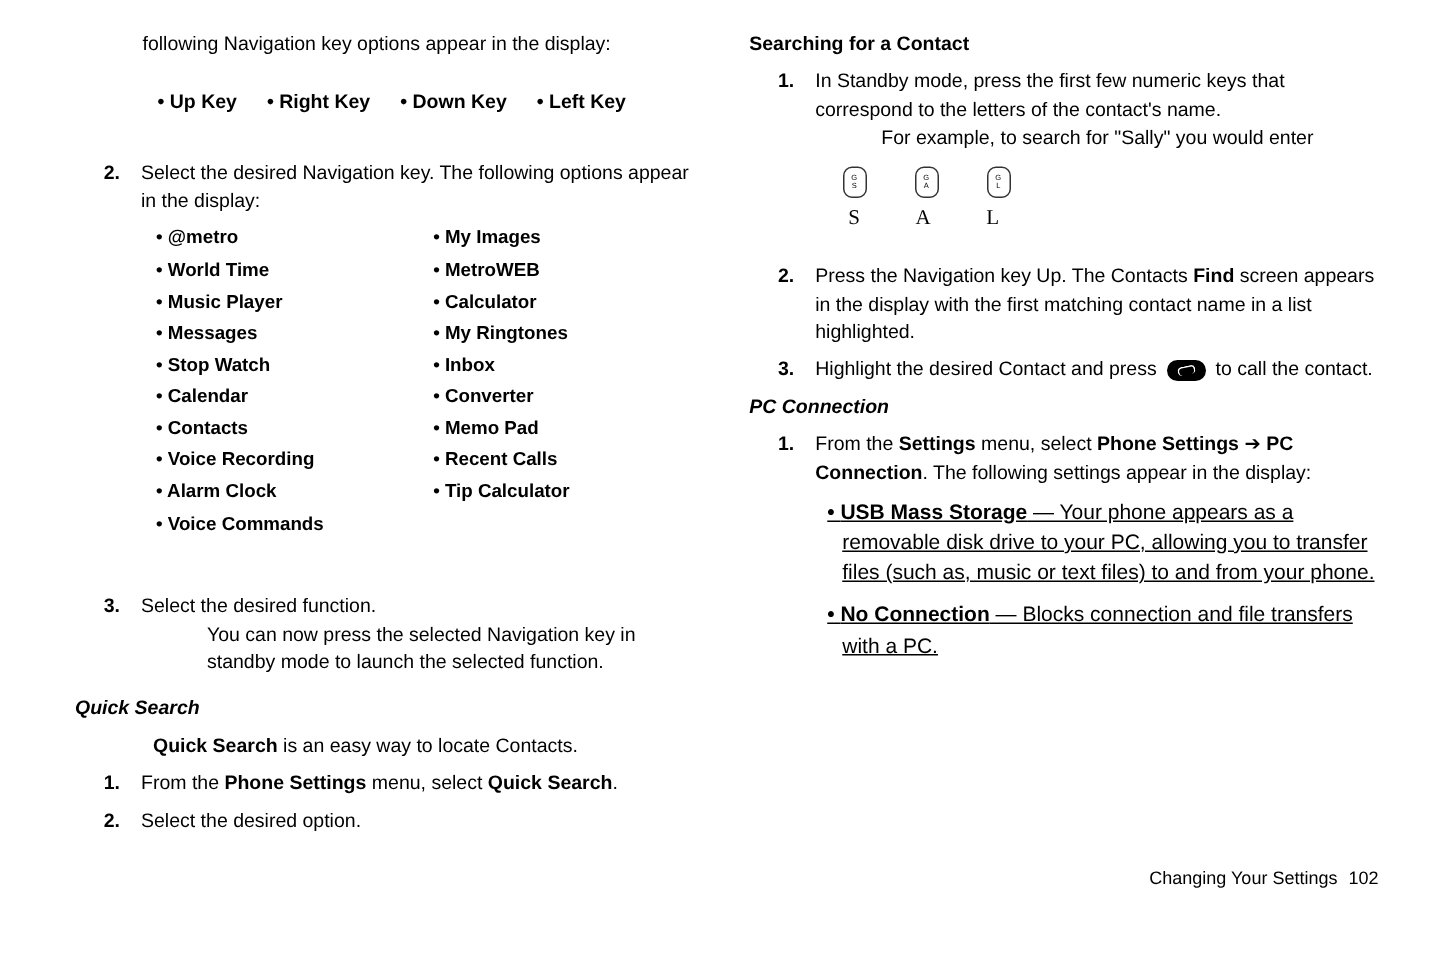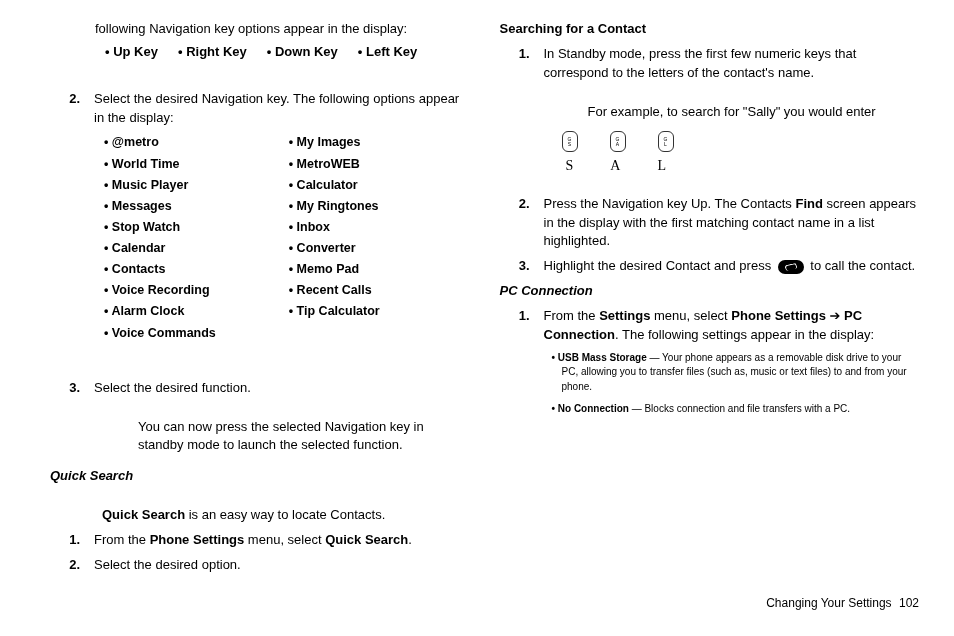--- a/index.html
+++ b/index.html
@@ -16,21 +16,21 @@
   }
   .columns {
     display: flex;
     gap: 30px;
   }
   .col {
     flex: 1;
   }
   .intro-indent {
     margin-left: 45px;
-    margin-bottom: 4px;
+    margin-bottom: 20px;
   }
   .nav-keys {
     display: flex;
     gap: 20px;
     margin-left: 55px;
     margin-bottom: 28px;
     font-weight: bold;
   }
   .nav-keys span::before { content: "• "; font-weight: bold; }
   ol.numbered {
@@ -61,21 +61,21 @@
     font-weight: bold;
     font-size: 12.5px;
   }
   .grid3 span::before { content: "• "; }
   .subhead {
     font-weight: bold;
     font-style: italic;
     margin: 6px 0 6px 0;
   }
   .para {
-    margin: 20px 0 6px 0;
+    margin: 0 0 6px 0;
     padding-left: 44px;
   }
   .sublist {
     margin: 4px 0 6px 10px;
   }
   .sublist div::before { content: "• "; font-weight: bold; }
   .sublist div { font-weight: bold; margin-bottom: 3px; }
   .key-icons {
     display: flex;
     gap: 32px;
@@ -120,21 +120,22 @@
     top: 4px;
     width: 10px;
     height: 5px;
     border: 1.2px solid #fff;
     border-radius: 3px;
     border-bottom: none;
     transform: rotate(-12deg);
   }
   .conn-list {
     margin: 6px 0 0 8px;
-    font-size: 10px;
+    font-size: 14px;
+    text-decoration: underline;
   }
   .conn-list > div {
     margin-bottom: 8px;
     text-indent: -10px;
     padding-left: 10px;
   }
   .conn-list > div::before { content: "• "; font-weight: bold; }
   .footer {
     text-align: right;
     margin-top: 14px;

